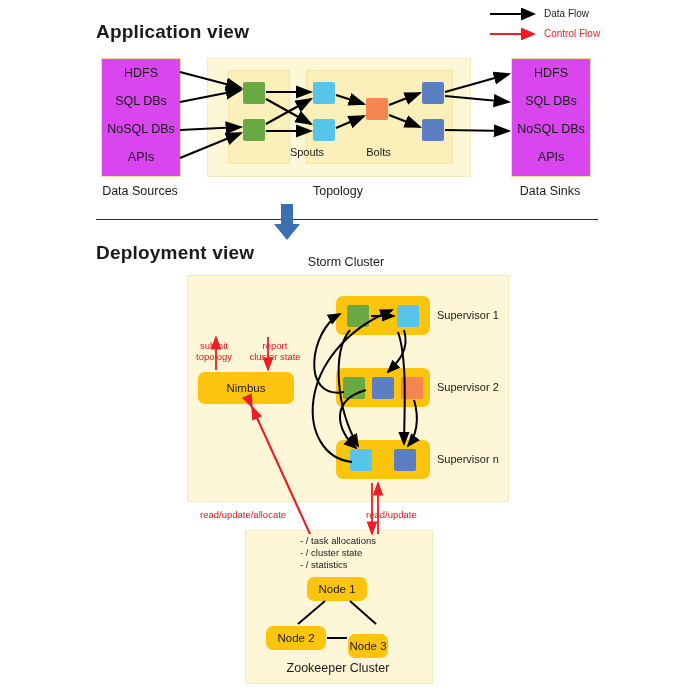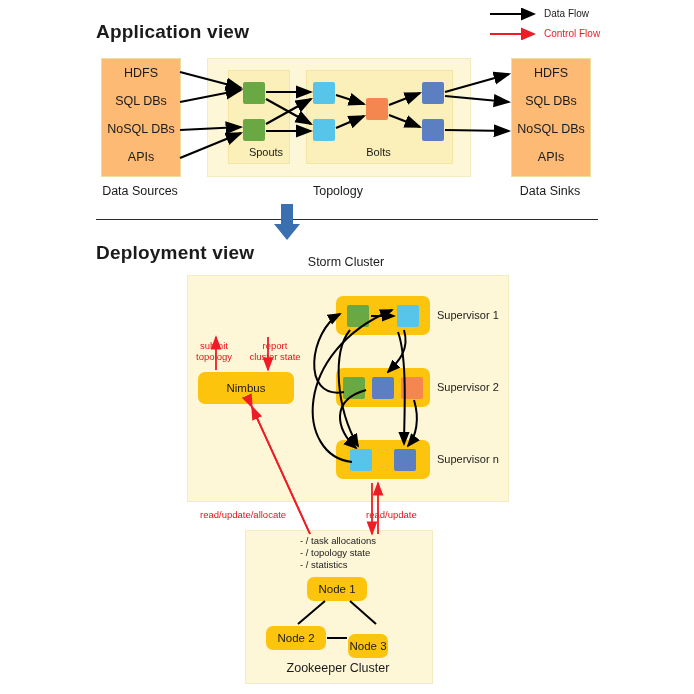--- a/index.html
+++ b/index.html
@@ -59,21 +59,21 @@
   
   .panel {
     background: #fdf7d8;
     border: 1px solid #f3ecc0;
   }
   .panel-inner {
     background: #fbf0b9;
     border: 1px solid #f3e6a4;
   }
   .src-box {
-    background: #fdba74;
+    background: #d946ef;
     border: 1px solid #ece0a0;
   }
   .src-box .row {
     font-size: 12.5px;
     color: #1b1b1b;
     text-align: center;
     line-height: 28px;
     height: 28px;
   }
 
@@ -142,21 +142,21 @@
 
   <div class="abs node n-green" style="left:243px; top:82px; width:22px; height:22px;"></div>
   <div class="abs node n-green" style="left:243px; top:119px; width:22px; height:22px;"></div>
 
   <div class="abs node n-blue" style="left:313px; top:82px; width:22px; height:22px;"></div>
   <div class="abs node n-blue" style="left:313px; top:119px; width:22px; height:22px;"></div>
   <div class="abs node n-orange" style="left:366px; top:98px; width:22px; height:22px;"></div>
   <div class="abs node n-dblue" style="left:422px; top:82px; width:22px; height:22px;"></div>
   <div class="abs node n-dblue" style="left:422px; top:119px; width:22px; height:22px;"></div>
 
-  <div class="abs caption" style="left:228px; top:146px; width:76px; font-size:11px;">Spouts</div>
+  <div class="abs caption" style="left:228px; top:146px; width:76px; font-size:11px;padding-left:41px;">Spouts</div>
   <div class="abs caption" style="left:306px; top:146px; width:145px; font-size:11px;">Bolts</div>
   <div class="abs caption" style="left:279px; top:184px; width:118px;">Topology</div>
 
   <div class="abs src-box" style="left:511px; top:58px; width:78px; height:117px;">
     <div class="row">HDFS</div>
     <div class="row">SQL DBs</div>
     <div class="row">NoSQL DBs</div>
     <div class="row">APIs</div>
   </div>
   <div class="abs caption" style="left:491px; top:184px; width:118px;">Data Sinks</div>
@@ -194,21 +194,21 @@
   <div class="abs small-label" style="left:437px; top:381px;">Supervisor 2</div>
 
   <div class="abs gold" style="left:336px; top:440px; width:94px; height:39px;"></div>
   <div class="abs node n-blue" style="left:350px; top:449px; width:22px; height:22px;"></div>
   <div class="abs node n-dblue" style="left:394px; top:449px; width:22px; height:22px;"></div>
   <div class="abs small-label" style="left:437px; top:453px;">Supervisor n</div>
 
   <div class="abs panel" style="left:245px; top:530px; width:186px; height:152px;"></div>
   <div class="abs small-label" style="left:300px; top:535px; font-size:9.5px; line-height:12px;">
     <div>- / task allocations</div>
-    <div>- / topology state</div>
+    <div>- / cluster state</div>
     <div>- / statistics</div>
   </div>
 
   <div class="abs gold" style="left:307px; top:577px; width:60px; height:24px;">
     <span>Node 1</span>
   </div>
   <div class="abs gold" style="left:266px; top:626px; width:60px; height:24px;">
     <span>Node 2</span>
   </div>
   <div class="abs gold" style="left:348px; top:626px; width:40px; height:24px;margin-top:8px;">

